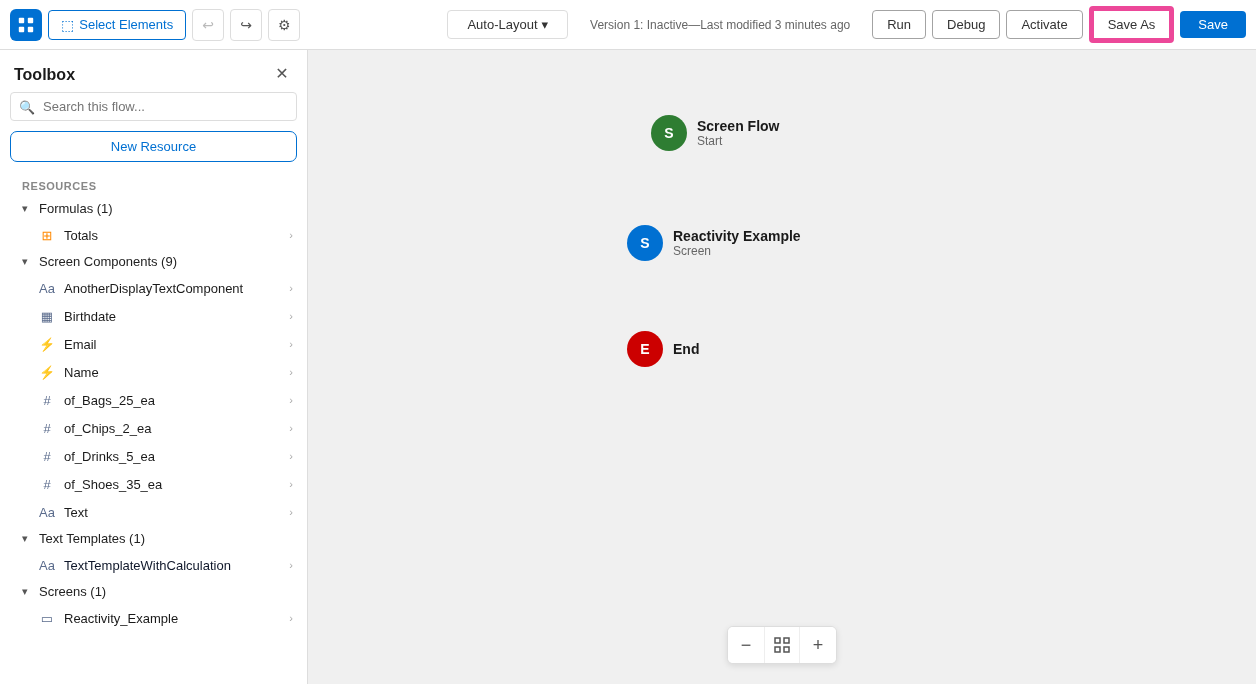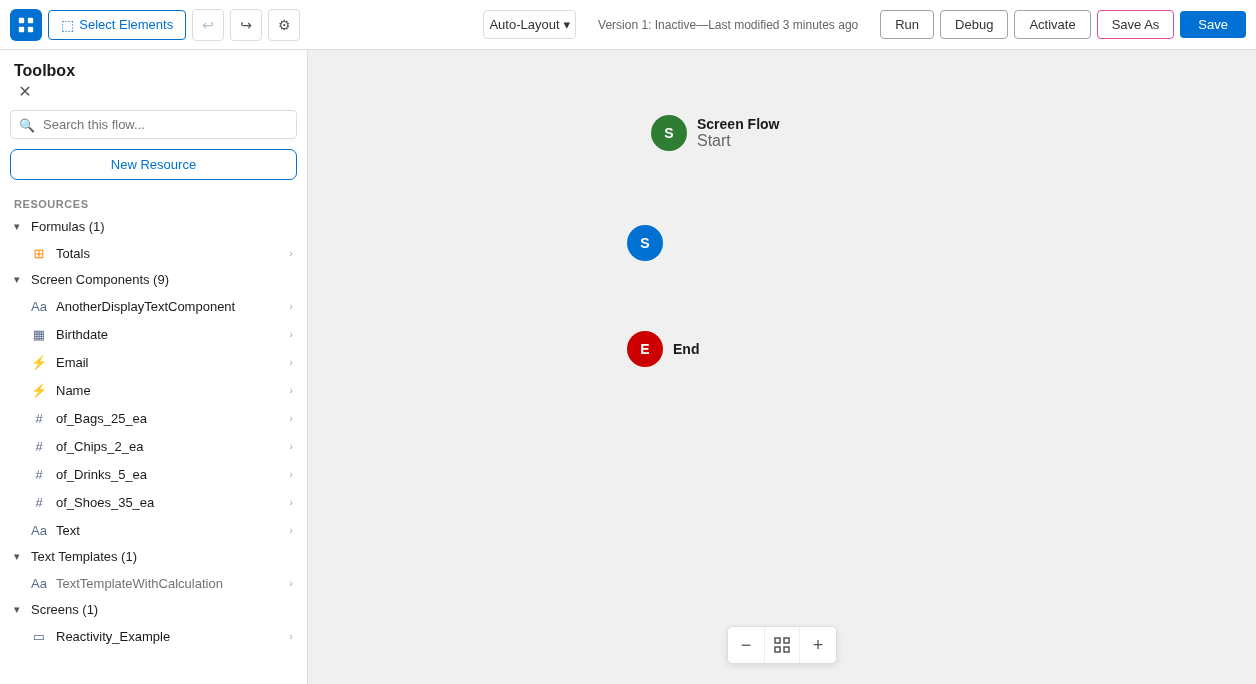--- a/index.html
+++ b/index.html
@@ -43,21 +43,21 @@
       background: #fff;
       display: flex; align-items: center; justify-content: center;
       cursor: pointer;
       color: #555;
       font-size: 14px;
     }
     .toolbar-icon-btn.disabled { color: #bbb; }
     .toolbar-spacer { flex: 1; }
     .auto-layout-btn {
       display: flex; align-items: center; gap: 4px;
-      padding: 6px 5px;
+      padding: 6px 19px;
       border: 1px solid #ddd;
       border-radius: 4px;
       background: #fff;
       cursor: pointer;
       font-size: 13px;
       color: #333;
     }
     .version-info {
       font-size: 12px;
       color: #666;
@@ -68,21 +68,21 @@
       padding: 6px 14px;
       border: 1px solid #a3a3a3;
       border-radius: 4px;
       background: #fff;
       cursor: pointer;
       font-size: 13px;
       color: #333;
     }
     .toolbar-save-as-btn {
       padding: 6px 14px;
-      border: 1px solid #ec4899;
+      border: 5px solid #ec4899;
       border-radius: 4px;
       background: #fff;
       cursor: pointer;
       font-size: 13px;
       color: #333;
     }
     .toolbar-save-btn {
       padding: 6px 18px;
       border: none;
       border-radius: 4px;
@@ -106,24 +106,23 @@
       width: 308px;
       background: #fff;
       border-right: 1px solid #ddd;
       display: flex;
       flex-direction: column;
       flex-shrink: 0;
       overflow: hidden;
     }
     .toolbox-header {
       display: flex;
-      align-items: flex-start;
+      align-items: flex-end;
       justify-content: space-between;
       padding: 12px 14px 8px;
-      flex-direction: column;
     }
     .toolbox-title {
       font-size: 16px;
       font-weight: 600;
       color: #1a1a1a;
     }
     .toolbox-close-btn {
       width: 22px; height: 22px;
       display: flex; align-items: center; justify-content: center;
       cursor: pointer;
@@ -160,20 +159,21 @@
       color: #0070d2;
       cursor: pointer;
       font-size: 13px;
       font-weight: 500;
       display: inline-block;
     }
     .toolbox-body {
       flex: 1;
       overflow-y: auto;
       padding-bottom: 10px;
+      padding-left: 8px;
     }
     .section-header {
       padding: 6px 14px 4px;
       font-size: 11px;
       font-weight: 700;
       color: #888;
       letter-spacing: 0.05em;
       text-transform: uppercase;
     }
     .group-row {
@@ -204,21 +204,21 @@
       display: flex; align-items: center; justify-content: center;
       margin-right: 8px;
       font-size: 13px;
       flex-shrink: 0;
     }
     .resource-label {
       flex: 1;
       font-size: 13px;
       color: #1a1a1a;
     }
-    .resource-label.blue { color: #737373; }
+    .resource-label.blue { color: #0f172a; }
     .resource-chevron {
       font-size: 11px;
       color: #aaa;
     }
     .icon-formula { color: #ff8800; }
     .icon-screen { color: #5a6b8c; }
     .icon-date { color: #5a6b8c; }
     .icon-lightning { color: #e8a800; }
     .icon-number { color: #5a6b8c; }
     .icon-text { color: #5a6b8c; }
@@ -243,21 +243,21 @@
       font-size: 14px;
       color: #fff;
       font-weight: 600;
       flex-shrink: 0;
     }
     .node-circle.green { background: #2e7d32; }
     .node-circle.blue { background: #0070d2; }
     .node-circle.red { background: #c00; }
     .node-label-wrap { margin-left: 10px; }
     .node-title { font-size: 14px; font-weight: 600; color: #1a1a1a; text-align: center; }
-    .node-subtitle { font-size: 16px; color: #666; }
+    .node-subtitle { font-size: 12px; color: #666; }
 
     
     .zoom-controls {
       position: absolute;
       bottom: 20px;
       left: 50%;
       transform: translateX(-50%);
       display: flex;
       align-items: center;
       background: #fff;
@@ -443,20 +443,24 @@
     <div class="canvas-node" style="left: 343px; top: 65px;">
       <div class="node-circle green">S</div>
       <div class="node-label-wrap">
         <div class="node-title">Screen Flow</div>
         <div class="node-subtitle">Start</div>
       </div>
     </div>
 
     <div class="canvas-node" style="left: 319px; top: 175px;">
       <div class="node-circle blue">S</div>
+      <div class="node-label-wrap">
+        <div class="node-title">Reactivity Example</div>
+        <div class="node-subtitle">Screen</div>
+      </div>
     </div>
 
     <div class="canvas-node" style="left: 319px; top: 281px;">
       <div class="node-circle red">E</div>
       <div class="node-label-wrap">
         <div class="node-title">End</div>
       </div>
     </div>
 
     <div class="zoom-controls">

